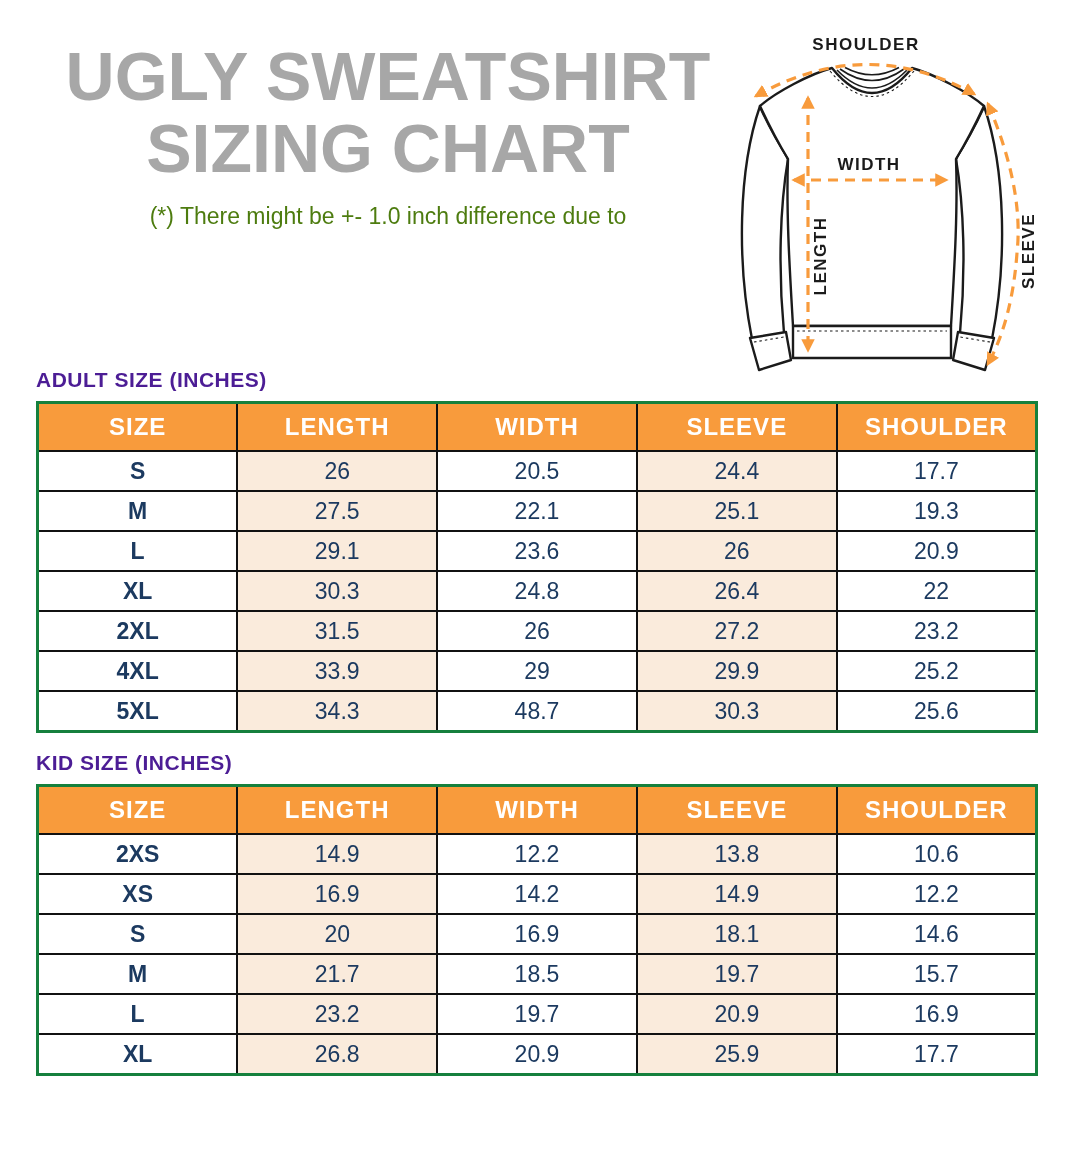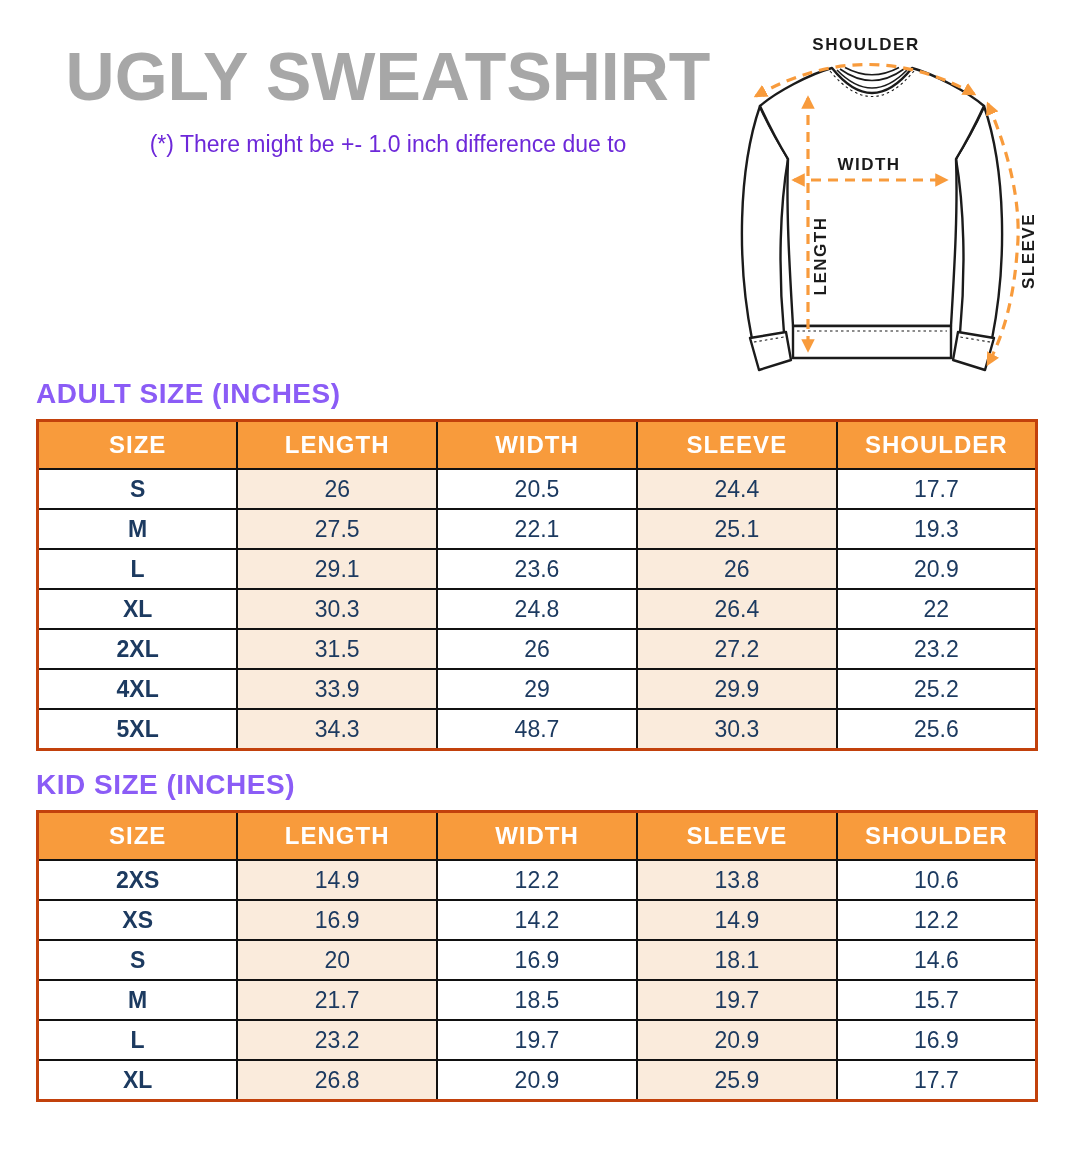--- a/index.html
+++ b/index.html
@@ -5,53 +5,54 @@
   html,body{margin:0;padding:0;background:#fff;}
   body{width:1074px;height:1162px;overflow:hidden;position:relative;
        font-family:"Liberation Sans",sans-serif;}
   .container{padding:0 36px;position:relative;}
 
   
   .hero{position:relative;height:368px;}
   .hero-left{width:704px;padding-top:40px;text-align:center;}
   .main-title{color:#A7A7A7;font-weight:800;font-size:68px;line-height:1.06;
               letter-spacing:0px;margin:0;}
-  .disclaimer{color:#6d28d9;font-size:23px;line-height:1.42;margin-top:16px;}
+  .disclaimer{color:#4d7c0f;font-size:23px;line-height:1.42;margin-top:16px;}
 
   .diagram-wrap{position:absolute;top:8px;right:-26px;width:344px;height:380px;}
   .diagram-wrap svg{display:block;}
   .garment{fill:#ffffff;stroke:#1b1b1b;stroke-width:2.4;stroke-linejoin:round;}
   .seam{fill:none;stroke:#1b1b1b;stroke-width:1.6;}
   .stitch{fill:none;stroke:#1b1b1b;stroke-width:1.1;stroke-dasharray:2.5 3;}
   .arrow{fill:none;stroke:#F89B3C;stroke-width:3.2;stroke-dasharray:10 7;}
   .dim-label{font-family:"Liberation Sans",sans-serif;font-weight:bold;font-size:17px;
              letter-spacing:1.5px;fill:#1b1b1b;}
 
   
-  .section-heading{color:#8b5cf6;font-weight:bold;font-size:28px;
-                   letter-spacing:0.5px;margin:10px 0 9px 0;}
+  .section-heading{color:#4c1d95;font-weight:bold;font-size:21px;
+                   letter-spacing:0.5px;margin:0 0 9px 0;}
   .kid-heading{margin-top:18px;}
 
-  table.size-table{width:100%;border-collapse:collapse;border:3px solid #c2410c;
+  table.size-table{width:100%;border-collapse:collapse;border:3px solid #15803d;
                    table-layout:fixed;padding-left:21px;}
   .size-table th{background:#F89B3C;color:#fff;font-weight:bold;font-size:24px;
                  letter-spacing:1px;height:44px;border:2px solid #111;text-align:center;}
   .size-table td{height:36px;border:2px solid #111;text-align:center;
                  color:#1C3A60;font-size:23px;background:#fff;}
   .size-table td.shade{background:#FAEBDC;}
   .size-table td.size-col{font-weight:bold;}
 </style>
 </head>
 <body>
 
 <div class="container">
 
   <div class="hero">
     <div class="hero-left">
       <h1 class="main-title"><span>UGLY SWEATSHIRT</span><br>
+        <span>SIZING CHART</span>
       </h1>
       <div class="disclaimer">
         <span>(*) There might be +- 1.0 inch difference due to</span><br>
       </div>
     </div>
 
     <div class="diagram-wrap">
       <svg viewBox="0 0 344 380" width="344" height="380">
         <defs>
           <marker id="ah" viewBox="0 0 10 10" refX="8" refY="5" markerWidth="4.2" markerHeight="4.2" orient="auto-start-reverse">

